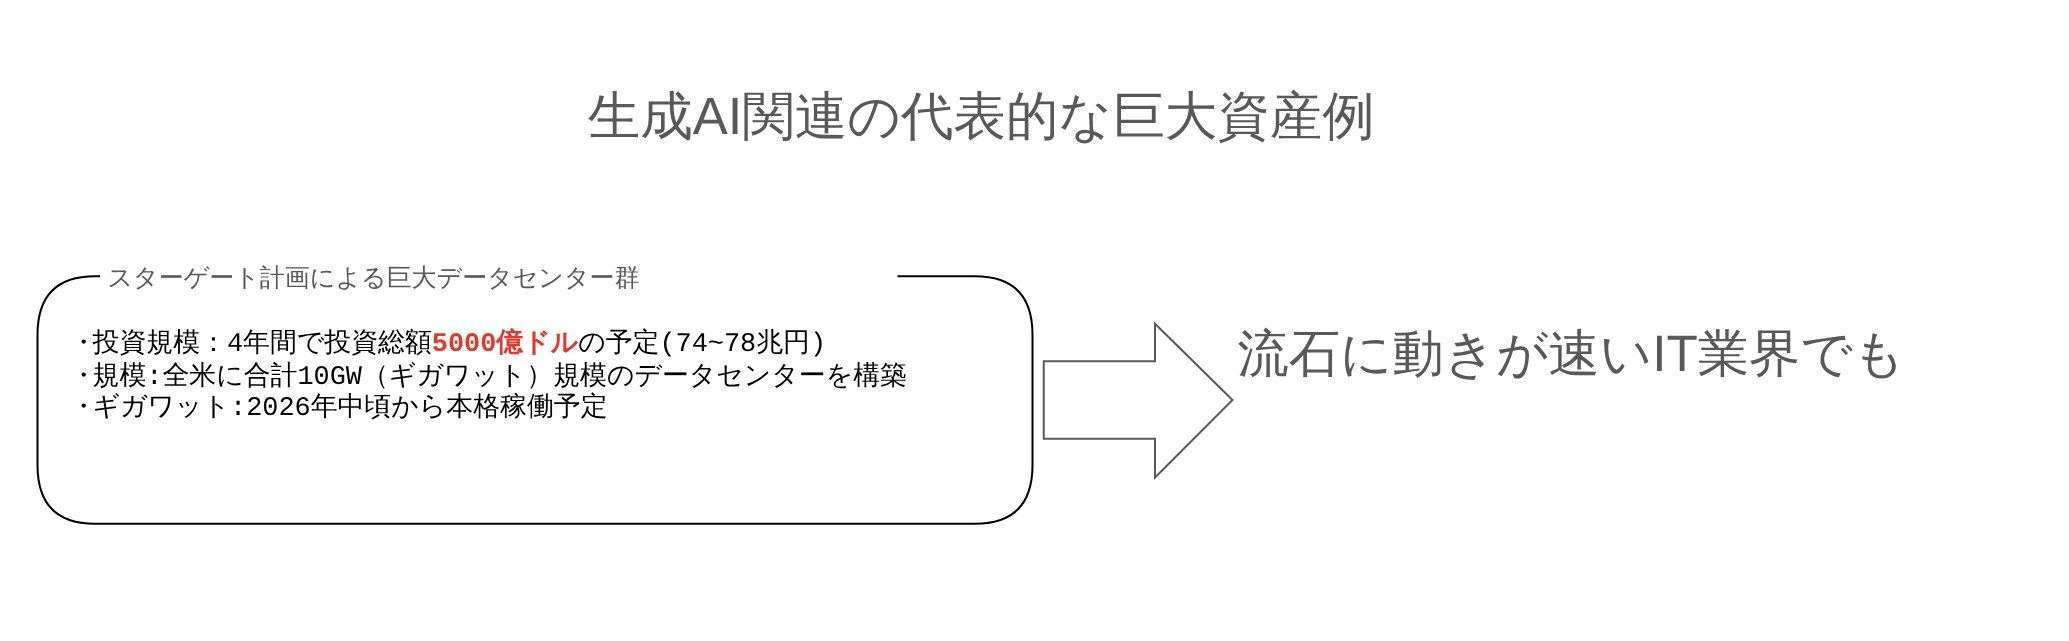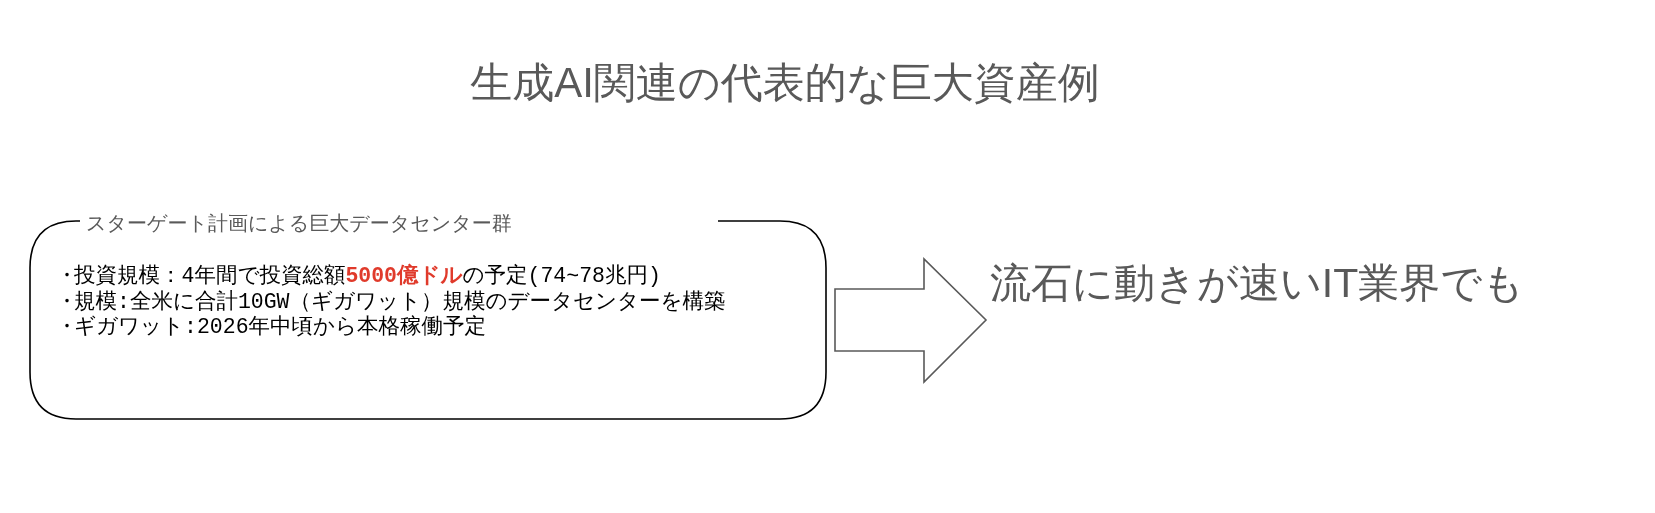--- a/index.html
+++ b/index.html
@@ -10,21 +10,21 @@
   body {
     width: 1655px;
     height: 513px;
     position: relative;
     overflow: hidden;
     font-family: "Liberation Sans", "DejaVu Sans", sans-serif;
   }
   .slide-title {
     position: absolute;
     left: 0;
-    top: 56px;
+    top: 66px;
     width: 1570px;
     text-align: center;
     font-size: 42px;
     color: #595959;
     line-height: 54px;
     letter-spacing: 0px;
     white-space: nowrap;
   }
   svg.shapes {
     position: absolute;

